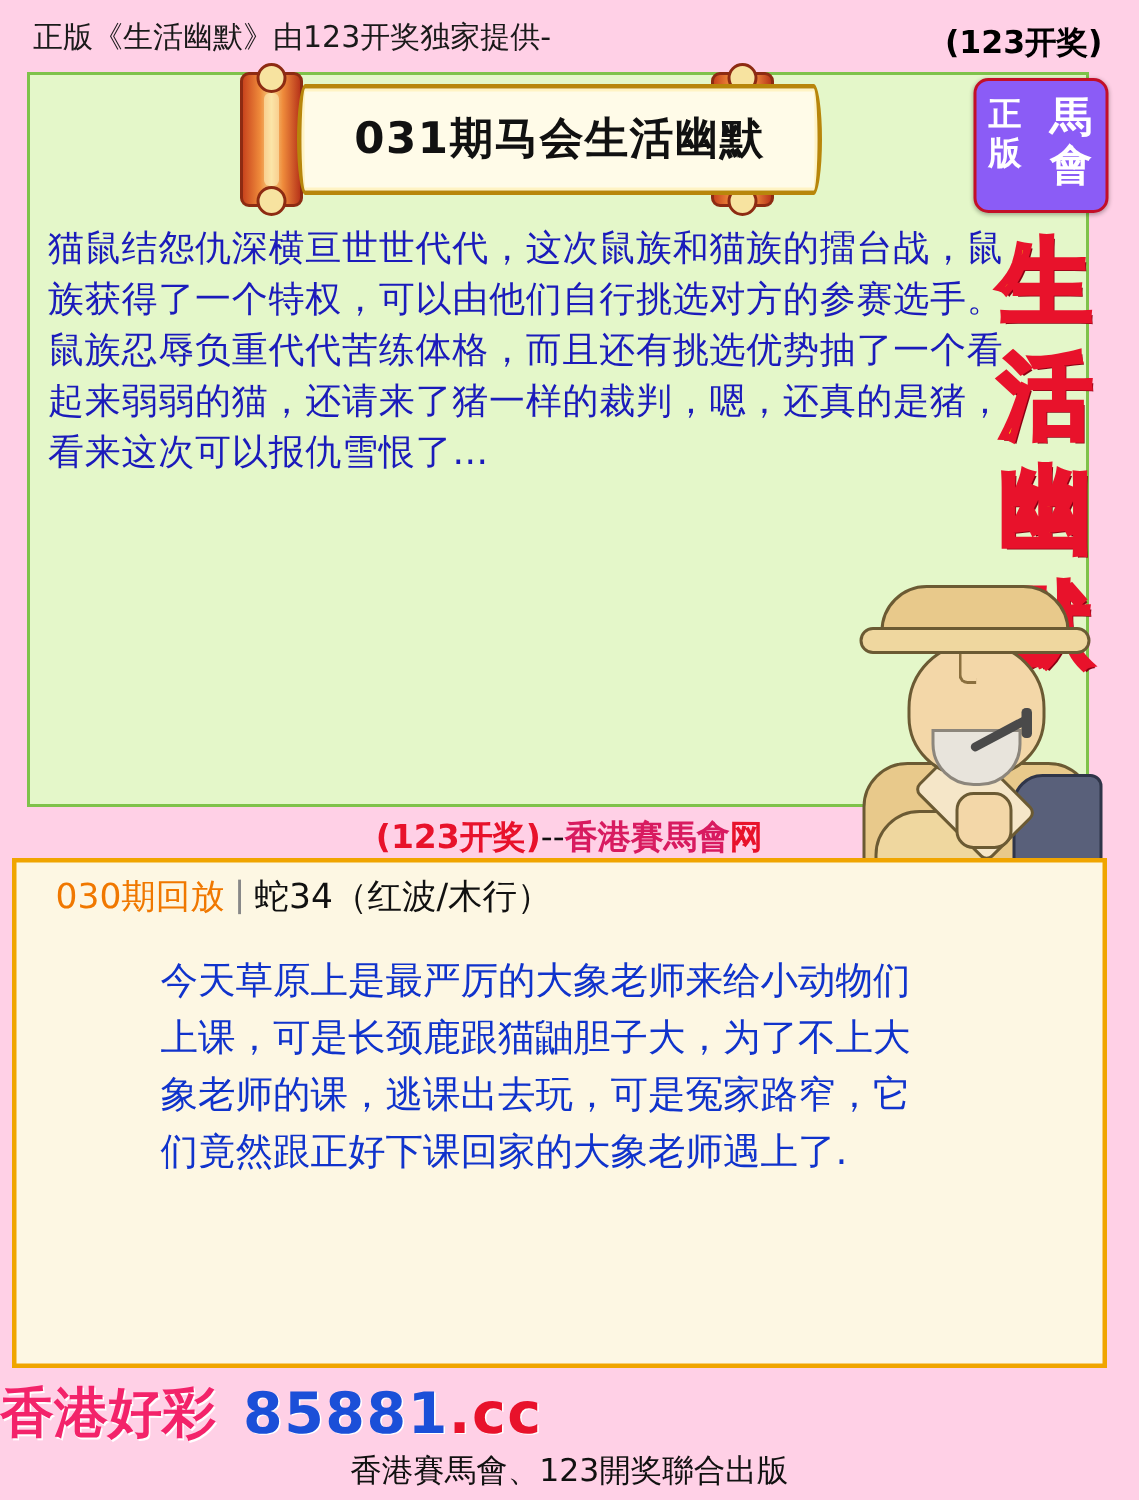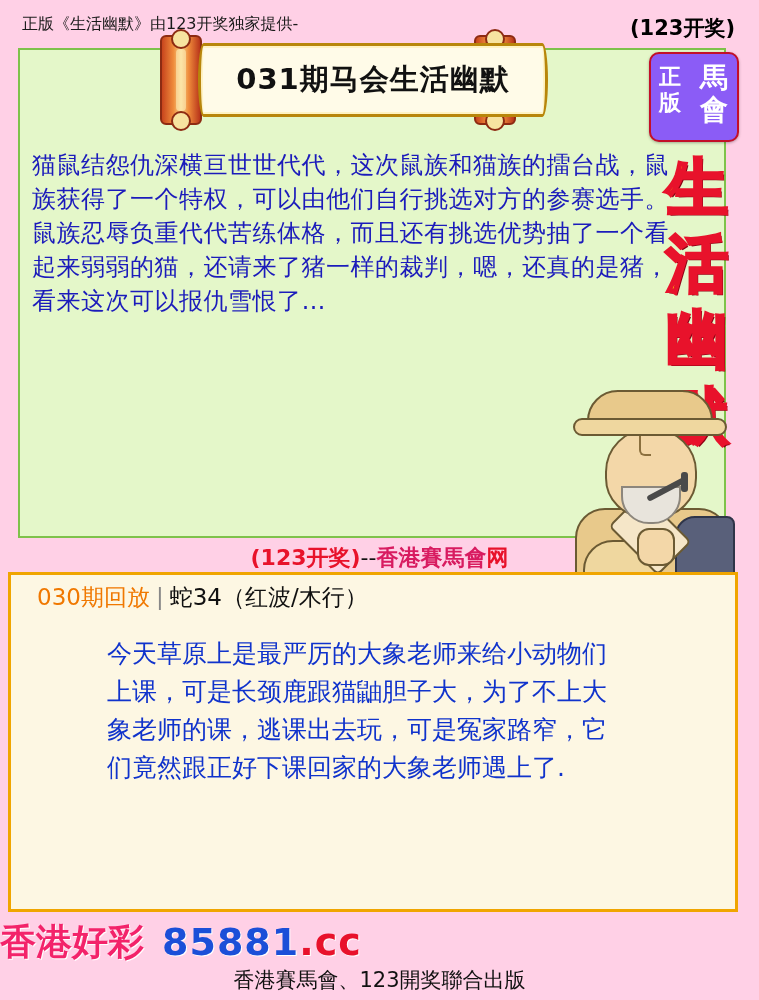--- a/index.html
+++ b/index.html
@@ -8,37 +8,37 @@
     background:#ffd0e6;
     font-family:"DejaVu Sans","Liberation Sans",sans-serif;
     overflow:hidden;position:relative;
   }
   
   .top-bar{
     position:absolute;top:8px;left:0;width:759px;height:32px;
     display:flex;align-items:center;
   }
   .top-left{
-    margin-left:22px;font-size:16px;color:#1a1a1a;white-space:nowrap;
+    margin-left:22px;font-size:20px;color:#1a1a1a;white-space:nowrap;
     font-family:"DejaVu Sans",sans-serif;
     text-align:center;
   }
   .top-right{
     position:absolute;right:24px;top:6px;font-size:21px;color:#000;white-space:nowrap;
     font-weight:bold;
   }
 
   
   .green-panel{
     position:absolute;left:18px;top:48px;width:708px;height:490px;
     background:#e4f7c9;border:2px solid #7ec24a;box-sizing:border-box;
   }
   
   .scroll-wrap{
-    position:absolute;left:160px;top:39px;width:356px;height:80px;
+    position:absolute;left:160px;top:52px;width:356px;height:80px;
   }
   .scroll-body{
     position:absolute;left:38px;top:4px;width:344px;height:68px;
     background:#fffbe8;
     border:3px solid #b8860b;
     border-radius:6px/40px;
     box-shadow:inset 0 0 0 2px #fff3c4;
     display:flex;align-items:center;justify-content:center;
   }
   .scroll-title{

